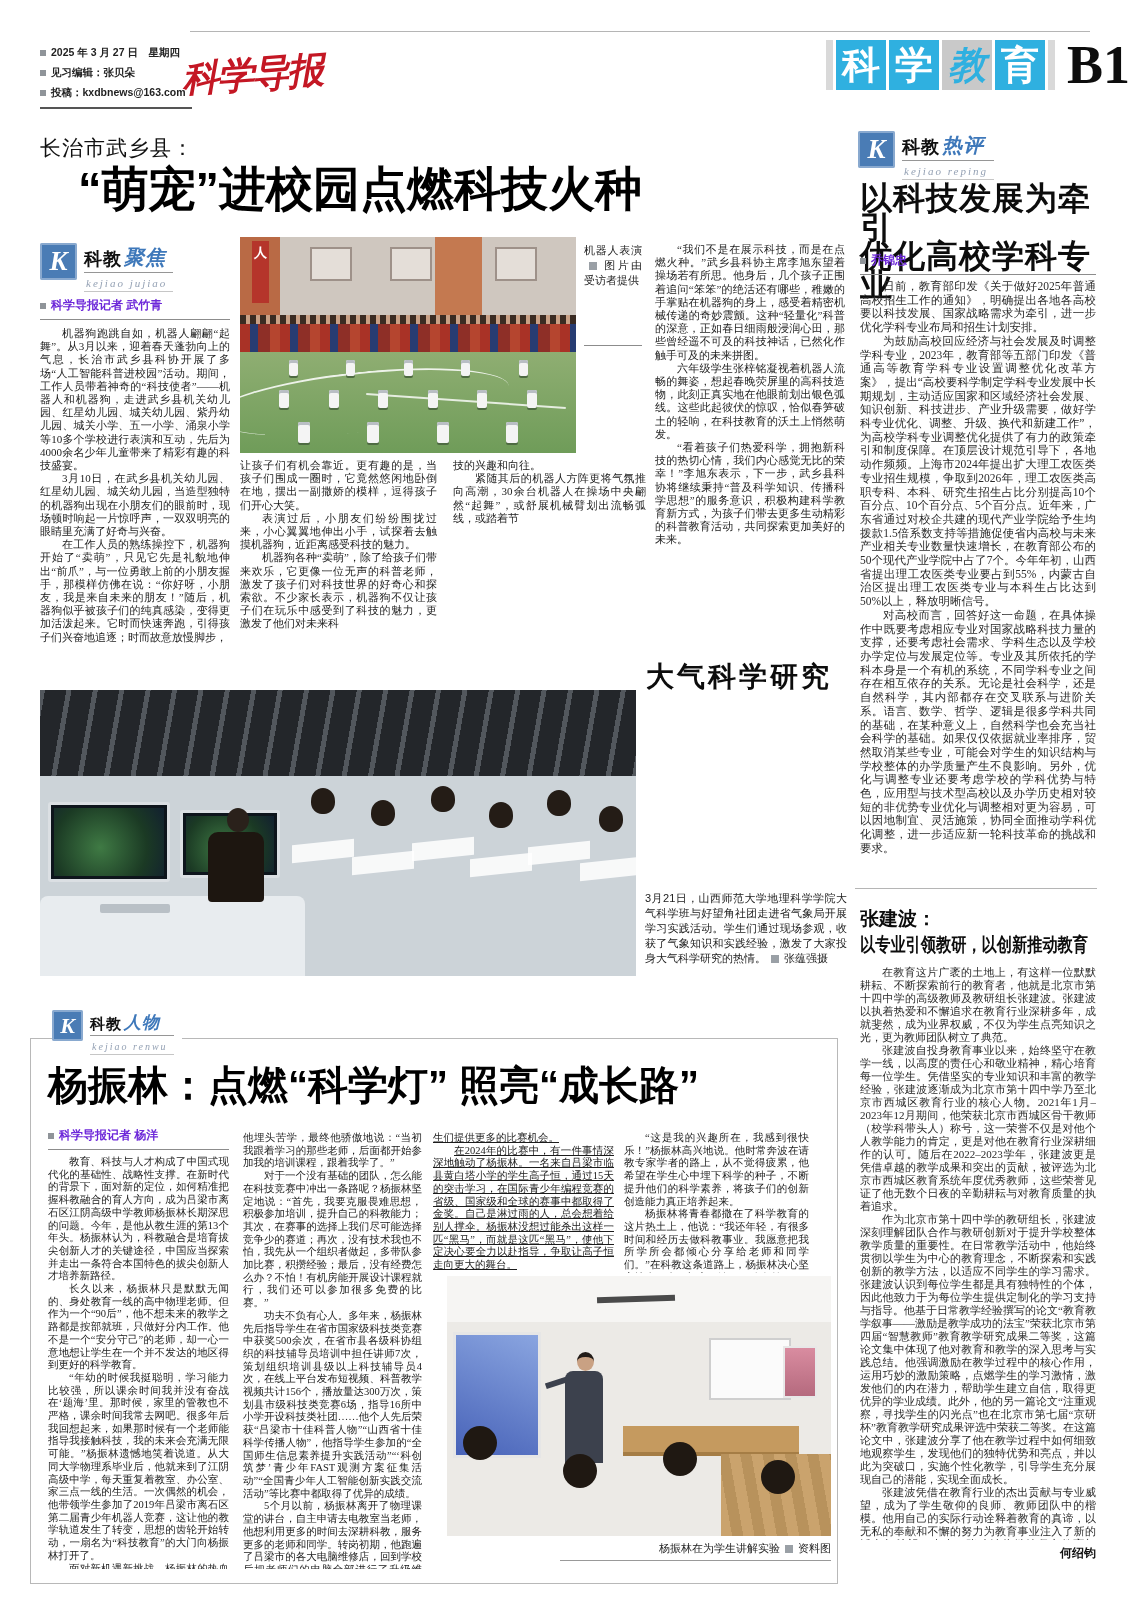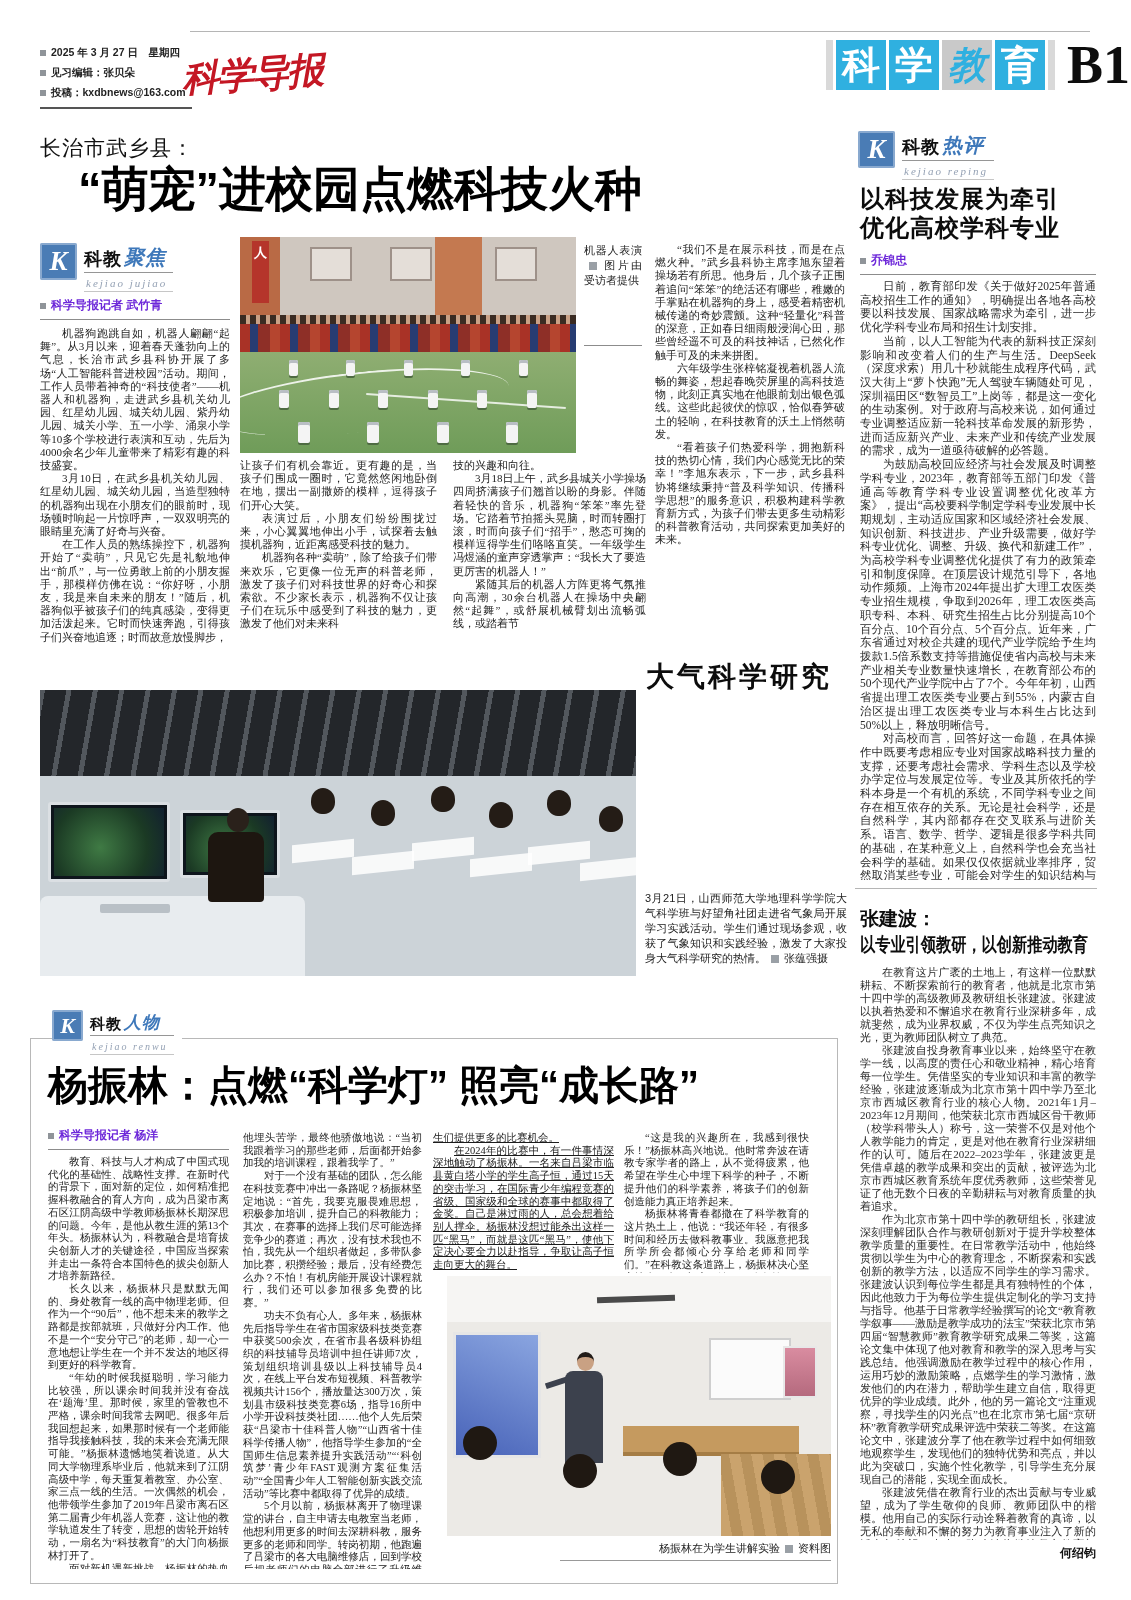--- a/index.html
+++ b/index.html
@@ -30,21 +30,21 @@
   .badge .row1 { display:flex; align-items:flex-end; gap:2px; border-bottom:1px solid #969696; padding:1px 6px 1px 0; }
   .badge .cnb { font-family:"Liberation Sans",sans-serif; font-weight:bold; font-size:18px; color:#101010; letter-spacing:1px;}
   .badge .cns { font-family:"Liberation Serif",serif; font-style:italic; font-weight:bold; font-size:20px; color:#3e78ba; letter-spacing:1px;}
   .badge .py  { font-style:italic; font-size:11px; color:#94a1b4; letter-spacing:2px; padding:1px 6px 2px 2px; border-bottom:1px solid #c6c6c6;}
   .badge.small .ksq { width:31px; height:31px; font-size:22px; }
   .badge.small .cnb { font-size:15px; } .badge.small .cns { font-size:17px; } .badge.small .py { font-size:10px; }
 
   
   .kicker { font-family:"Liberation Sans",sans-serif; font-size:21px; color:#111; letter-spacing:1px;}
   .h1 { font-family:"Liberation Sans",sans-serif; font-weight:900; font-size:47px; white-space:nowrap; color:#000;}
-  .h2 { font-family:"Liberation Sans",sans-serif; font-weight:900; font-size:24px; line-height:29px; color:#0c0c0c; letter-spacing:1px;}
+  .h2 { font-family:"Liberation Sans",sans-serif; font-weight:900; font-size:32px; line-height:29px; color:#0c0c0c; letter-spacing:1px;}
   .h3 { font-family:"Liberation Sans",sans-serif; font-weight:900; font-size:40px; white-space:nowrap; color:#000;}
   .h-atmos { font-family:"Liberation Sans",sans-serif; font-weight:900; font-size:28px; letter-spacing:3px; color:#0c0c0c;}
   .zjb-t1 { font-family:"Liberation Sans",sans-serif; font-weight:bold; font-size:19px; color:#0c0c0c;}
   .zjb-t2 { font-family:"Liberation Sans",sans-serif; font-weight:bold; font-size:19px; color:#0c0c0c;
             transform:scaleX(.8); transform-origin:left center; white-space:nowrap;}
   .byline { font-family:"Liberation Sans",sans-serif; font-size:12px; font-weight:bold; color:#6d28d9;
             border-bottom:1px solid #8c8c8c; padding-bottom:5px;}
   .sq { display:inline-block; width:8px; height:8px; background:#9aa0a6; margin:0 5px 1px 5px; vertical-align:middle;}
   .col { text-align:justify; overflow:hidden; color:#1c1c1c;}
   .col p { margin:0; text-indent:2em; }
@@ -201,21 +201,20 @@
   <span>机器人表演</span><span class="sq"></span><span>图片由受访者提供</span>
 </div>
 
 <div class="abs col lead-col" style="left:240px; top:459px; width:197px; height:201px;">
     <p class="cont">让孩子们有机会靠近。更有趣的是，当孩子们围成一圈时，它竟然悠闲地卧倒在地，摆出一副撒娇的模样，逗得孩子们开心大笑。</p>
     <p>表演过后，小朋友们纷纷围拢过来，小心翼翼地伸出小手，试探着去触摸机器狗，近距离感受科技的魅力。</p>
     <p>机器狗各种“卖萌”，除了给孩子们带来欢乐，它更像一位无声的科普老师，激发了孩子们对科技世界的好奇心和探索欲。不少家长表示，机器狗不仅让孩子们在玩乐中感受到了科技的魅力，更激发了他们对未来科</p>
   </div>
 <div class="abs col lead-col" style="left:453px; top:459px; width:193px; height:201px;">
     <p class="cont">技的兴趣和向往。</p>
-    <p>3月18日上午，武乡县城关小学操场四周挤满孩子们翘首以盼的身影。伴随着轻快的音乐，机器狗“笨笨”率先登场。它踏着节拍摇头晃脑，时而转圈打滚，时而向孩子们“招手”，憨态可掬的模样逗得学生们咯咯直笑。一年级学生冯煜涵的童声穿透掌声：“我长大了要造更厉害的机器人！”</p>
     <p>紧随其后的机器人方阵更将气氛推向高潮，30余台机器人在操场中央翩然“起舞”，或舒展机械臂划出流畅弧线，或踏着节</p>
   </div>
 <div class="abs col lead-col" style="left:655px; top:243px; width:190px; height:417px;">
     <p>“我们不是在展示科技，而是在点燃火种。”武乡县科协主席李旭东望着操场若有所思。他身后，几个孩子正围着追问“笨笨”的绝活还有哪些，稚嫩的手掌贴在机器狗的身上，感受着精密机械传递的奇妙震颤。这种“轻量化”科普的深意，正如春日细雨般浸润心田，那些曾经遥不可及的科技神话，已然化作触手可及的未来拼图。</p>
     <p>六年级学生张梓铭凝视着机器人流畅的舞姿，想起春晚荧屏里的高科技造物，此刻正真实地在他眼前划出银色弧线。这些此起彼伏的惊叹，恰似春笋破土的轻响，在科技教育的沃土上悄然萌发。</p>
     <p>“看着孩子们热爱科学，拥抱新科技的热切心情，我们内心感觉无比的荣幸！”李旭东表示，下一步，武乡县科协将继续秉持“普及科学知识、传播科学思想”的服务意识，积极构建科学教育新方式，为孩子们带去更多生动精彩的科普教育活动，共同探索更加美好的未来。</p>
   </div>
 
 <div class="abs h-atmos" style="left:646px; top:658px;">大气科学研究</div>
 
@@ -318,21 +317,20 @@
 
 <div class="abs h2" style="left:860px; top:184px; width:240px;">
   <div>以科技发展为牵引</div>
   <div>优化高校学科专业</div>
 </div>
 
 <div class="abs byline" style="left:860px; top:252px; width:236px;"><span class="msq"></span><span>乔锦忠</span></div>
 
 <div class="abs col reping-col" style="left:860px; top:280px; width:236px; height:600px;">
     <p>日前，教育部印发《关于做好2025年普通高校招生工作的通知》，明确提出各地各高校要以科技发展、国家战略需求为牵引，进一步优化学科专业布局和招生计划安排。</p>
-    <p>当前，以人工智能为代表的新科技正深刻影响和改变着人们的生产与生活。DeepSeek（深度求索）用几十秒就能生成程序代码，武汉大街上“萝卜快跑”无人驾驶车辆随处可见，深圳福田区“数智员工”上岗等，都是这一变化的生动案例。对于政府与高校来说，如何通过专业调整适应新一轮科技革命发展的新形势，进而适应新兴产业、未来产业和传统产业发展的需求，成为一道亟待破解的必答题。</p>
     <p>为鼓励高校回应经济与社会发展及时调整学科专业，2023年，教育部等五部门印发《普通高等教育学科专业设置调整优化改革方案》，提出“高校要科学制定学科专业发展中长期规划，主动适应国家和区域经济社会发展、知识创新、科技进步、产业升级需要，做好学科专业优化、调整、升级、换代和新建工作”，为高校学科专业调整优化提供了有力的政策牵引和制度保障。在顶层设计规范引导下，各地动作频频。上海市2024年提出扩大理工农医类专业招生规模，争取到2026年，理工农医类高职专科、本科、研究生招生占比分别提高10个百分点、10个百分点、5个百分点。近年来，广东省通过对校企共建的现代产业学院给予生均拨款1.5倍系数支持等措施促使省内高校与未来产业相关专业数量快速增长，在教育部公布的50个现代产业学院中占了7个。今年年初，山西省提出理工农医类专业要占到55%，内蒙古自治区提出理工农医类专业与本科生占比达到50%以上，释放明晰信号。</p>
     <p>对高校而言，回答好这一命题，在具体操作中既要考虑相应专业对国家战略科技力量的支撑，还要考虑社会需求、学科生态以及学校办学定位与发展定位等。专业及其所依托的学科本身是一个有机的系统，不同学科专业之间存在相互依存的关系。无论是社会科学，还是自然科学，其内部都存在交叉联系与进阶关系。语言、数学、哲学、逻辑是很多学科共同的基础，在某种意义上，自然科学也会充当社会科学的基础。如果仅仅依据就业率排序，贸然取消某些专业，可能会对学生的知识结构与学校整体的办学质量产生不良影响。另外，优化与调整专业还要考虑学校的学科优势与特色，应用型与技术型高校以及办学历史相对较短的非优势专业优化与调整相对更为容易，可以因地制宜、灵活施策，协同全面推动学科优化调整，进一步适应新一轮科技革命的挑战和要求。</p>
   </div>
 
 <div class="abs hr" style="left:855px; top:888px; width:242px;"></div>
 
 <div class="abs" style="left:860px; top:906px; width:236px;">
   <div class="zjb-t1">张建波：</div>
   <div class="zjb-t2">以专业引领教研，以创新推动教育</div>
 </div>

